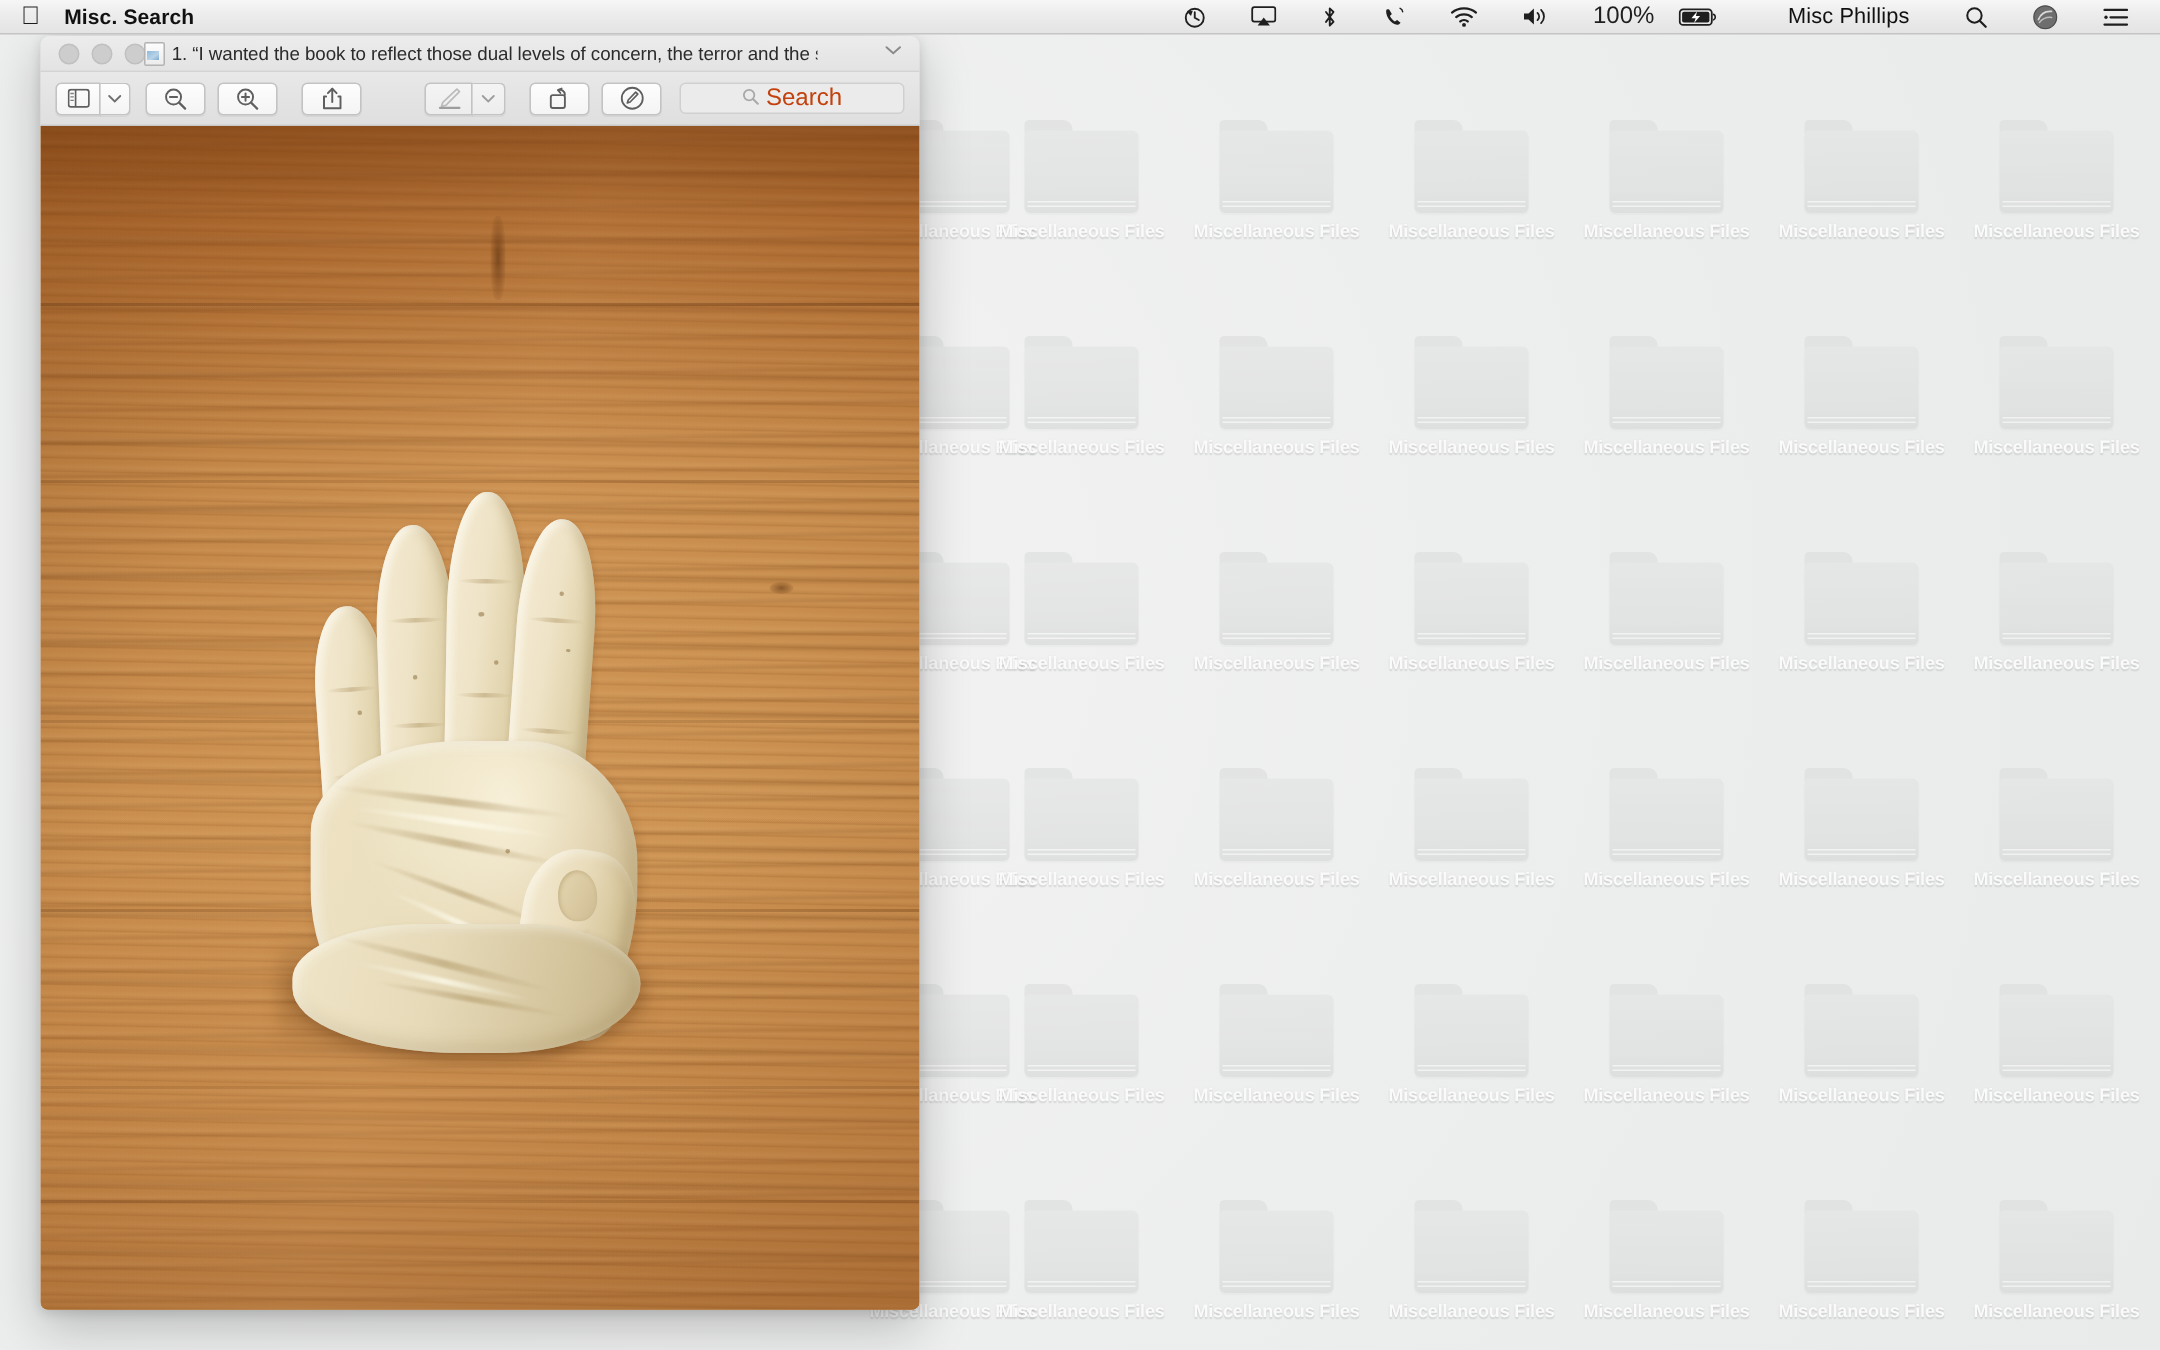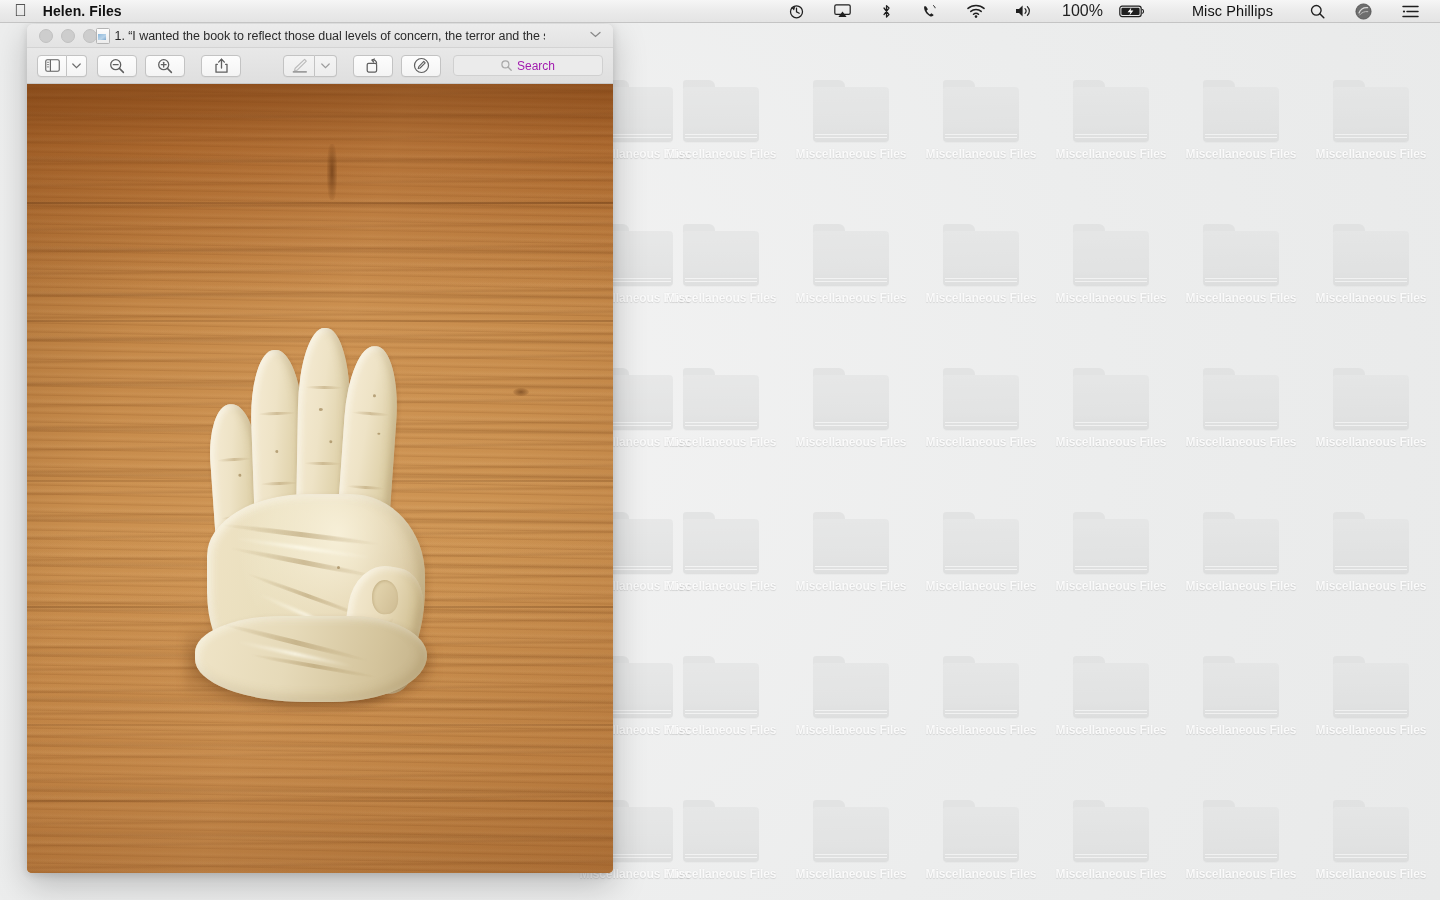--- a/index.html
+++ b/index.html
@@ -181,21 +181,21 @@
     margin-left: 12px;
     flex: 1;
     height: 21px;
     background: #ebebeb;
     border: 1px solid #d0d0d0;
     border-radius: 4px;
     display: flex; align-items: center; justify-content: center;
     gap: 5px;
     box-sizing: border-box;
   }
-  .search-ph { font-size: 12px; color: #a21caf; }
+  .search-ph { font-size: 16px; color: #c2410c; }
 
   
   .canvas {
     position: relative;
     width: 586px; height: 791px;
     overflow: hidden;
     background: #b9763a;
   }
   .wood {
     position: absolute; inset: 0;
@@ -935,21 +935,21 @@
           <div class="palm-crease" style="left:54px; top:48px; width:130px; height:4px; transform:rotate(10deg);"></div>
           <div class="palm-hi" style="left:40px; top:36px; width:120px; height:4px; transform:rotate(12deg);"></div>
         </div>
       </div>
     </div>
   </div>
 
   <div id="menubar">
     <div class="menu-left">
       <span class="apple-logo"></span>
-      <span class="app-name">Helen. Files</span>
+      <span class="app-name">Misc. Search</span>
     </div>
     <div class="menu-right">
 
       <span class="mb-item">
         <svg width="15" height="15" viewBox="0 0 15 15">
           <circle cx="7.5" cy="7.8" r="6" fill="none" stroke="#1f1f1f" stroke-width="1.25"></circle>
           <path d="M7.5 4.1 L7.5 7.8 L10.2 9.3" stroke="#1f1f1f" stroke-width="1.25" fill="none" stroke-linecap="round"></path>
           <path d="M2.2 3.6 L6.2 3.1 L5 6.6 Z" fill="#1f1f1f"></path>
         </svg>
       </span>

